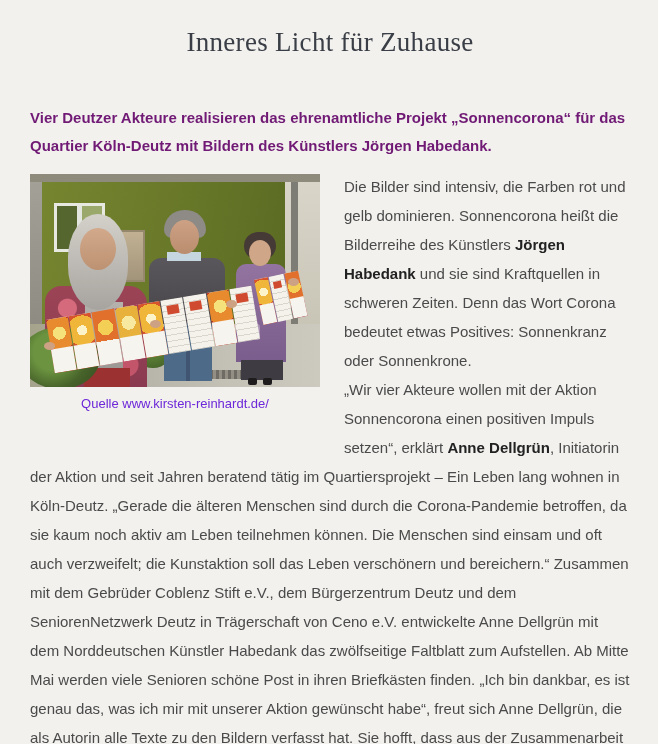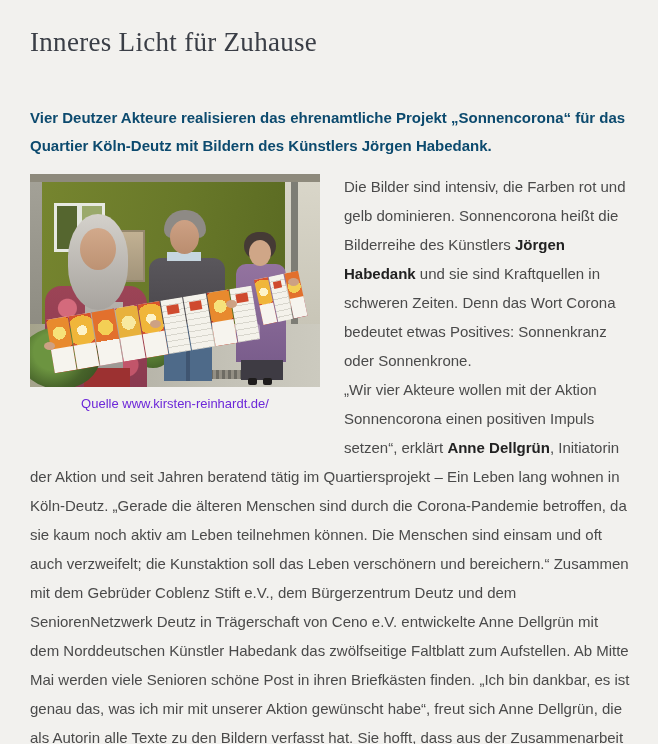--- a/index.html
+++ b/index.html
@@ -2,24 +2,24 @@
 <html lang="de"><head>
 <meta charset="utf-8">
 <style>
   html,body{margin:0;padding:0;}
   body{background:#f2f1ee;font-family:"Liberation Sans",sans-serif;}
   .page{width:658px;min-height:744px;box-sizing:border-box;padding:26px 28px 40px 30px;background:#f2f1ee;}
 
   .page-title{
     font-family:"Liberation Serif",serif;
     font-size:27px;font-weight:400;letter-spacing:.3px;
-    color:#3a3e46;margin:0 0 46px 0;line-height:1.2;
+    color:#3a3e46;margin:0 0 46px 0;line-height:1.2;text-align:center;
   }
   .subtitle{
-    font-size:15px;line-height:28px;font-weight:700;color:#0c4a6e;
+    font-size:15px;line-height:28px;font-weight:700;color:#701a75;
     margin:0 0 10px 0;max-width:600px;
   }
   .article-body{font-size:15px;line-height:29px;color:#4a4a4a;}
   .photo-figure{float:left;width:290px;margin:4px 24px 26px 0;}
   .photo{width:290px;height:213px;position:relative;overflow:hidden;background:#6b7b2a;}
   .photo *{position:absolute;}
   .photo-caption{
     display:block;font-size:13px;color:#6d28d9;text-align:center;margin-top:9px;line-height:16px;
   }
   .body-text{margin:0;padding-top:2px;}

